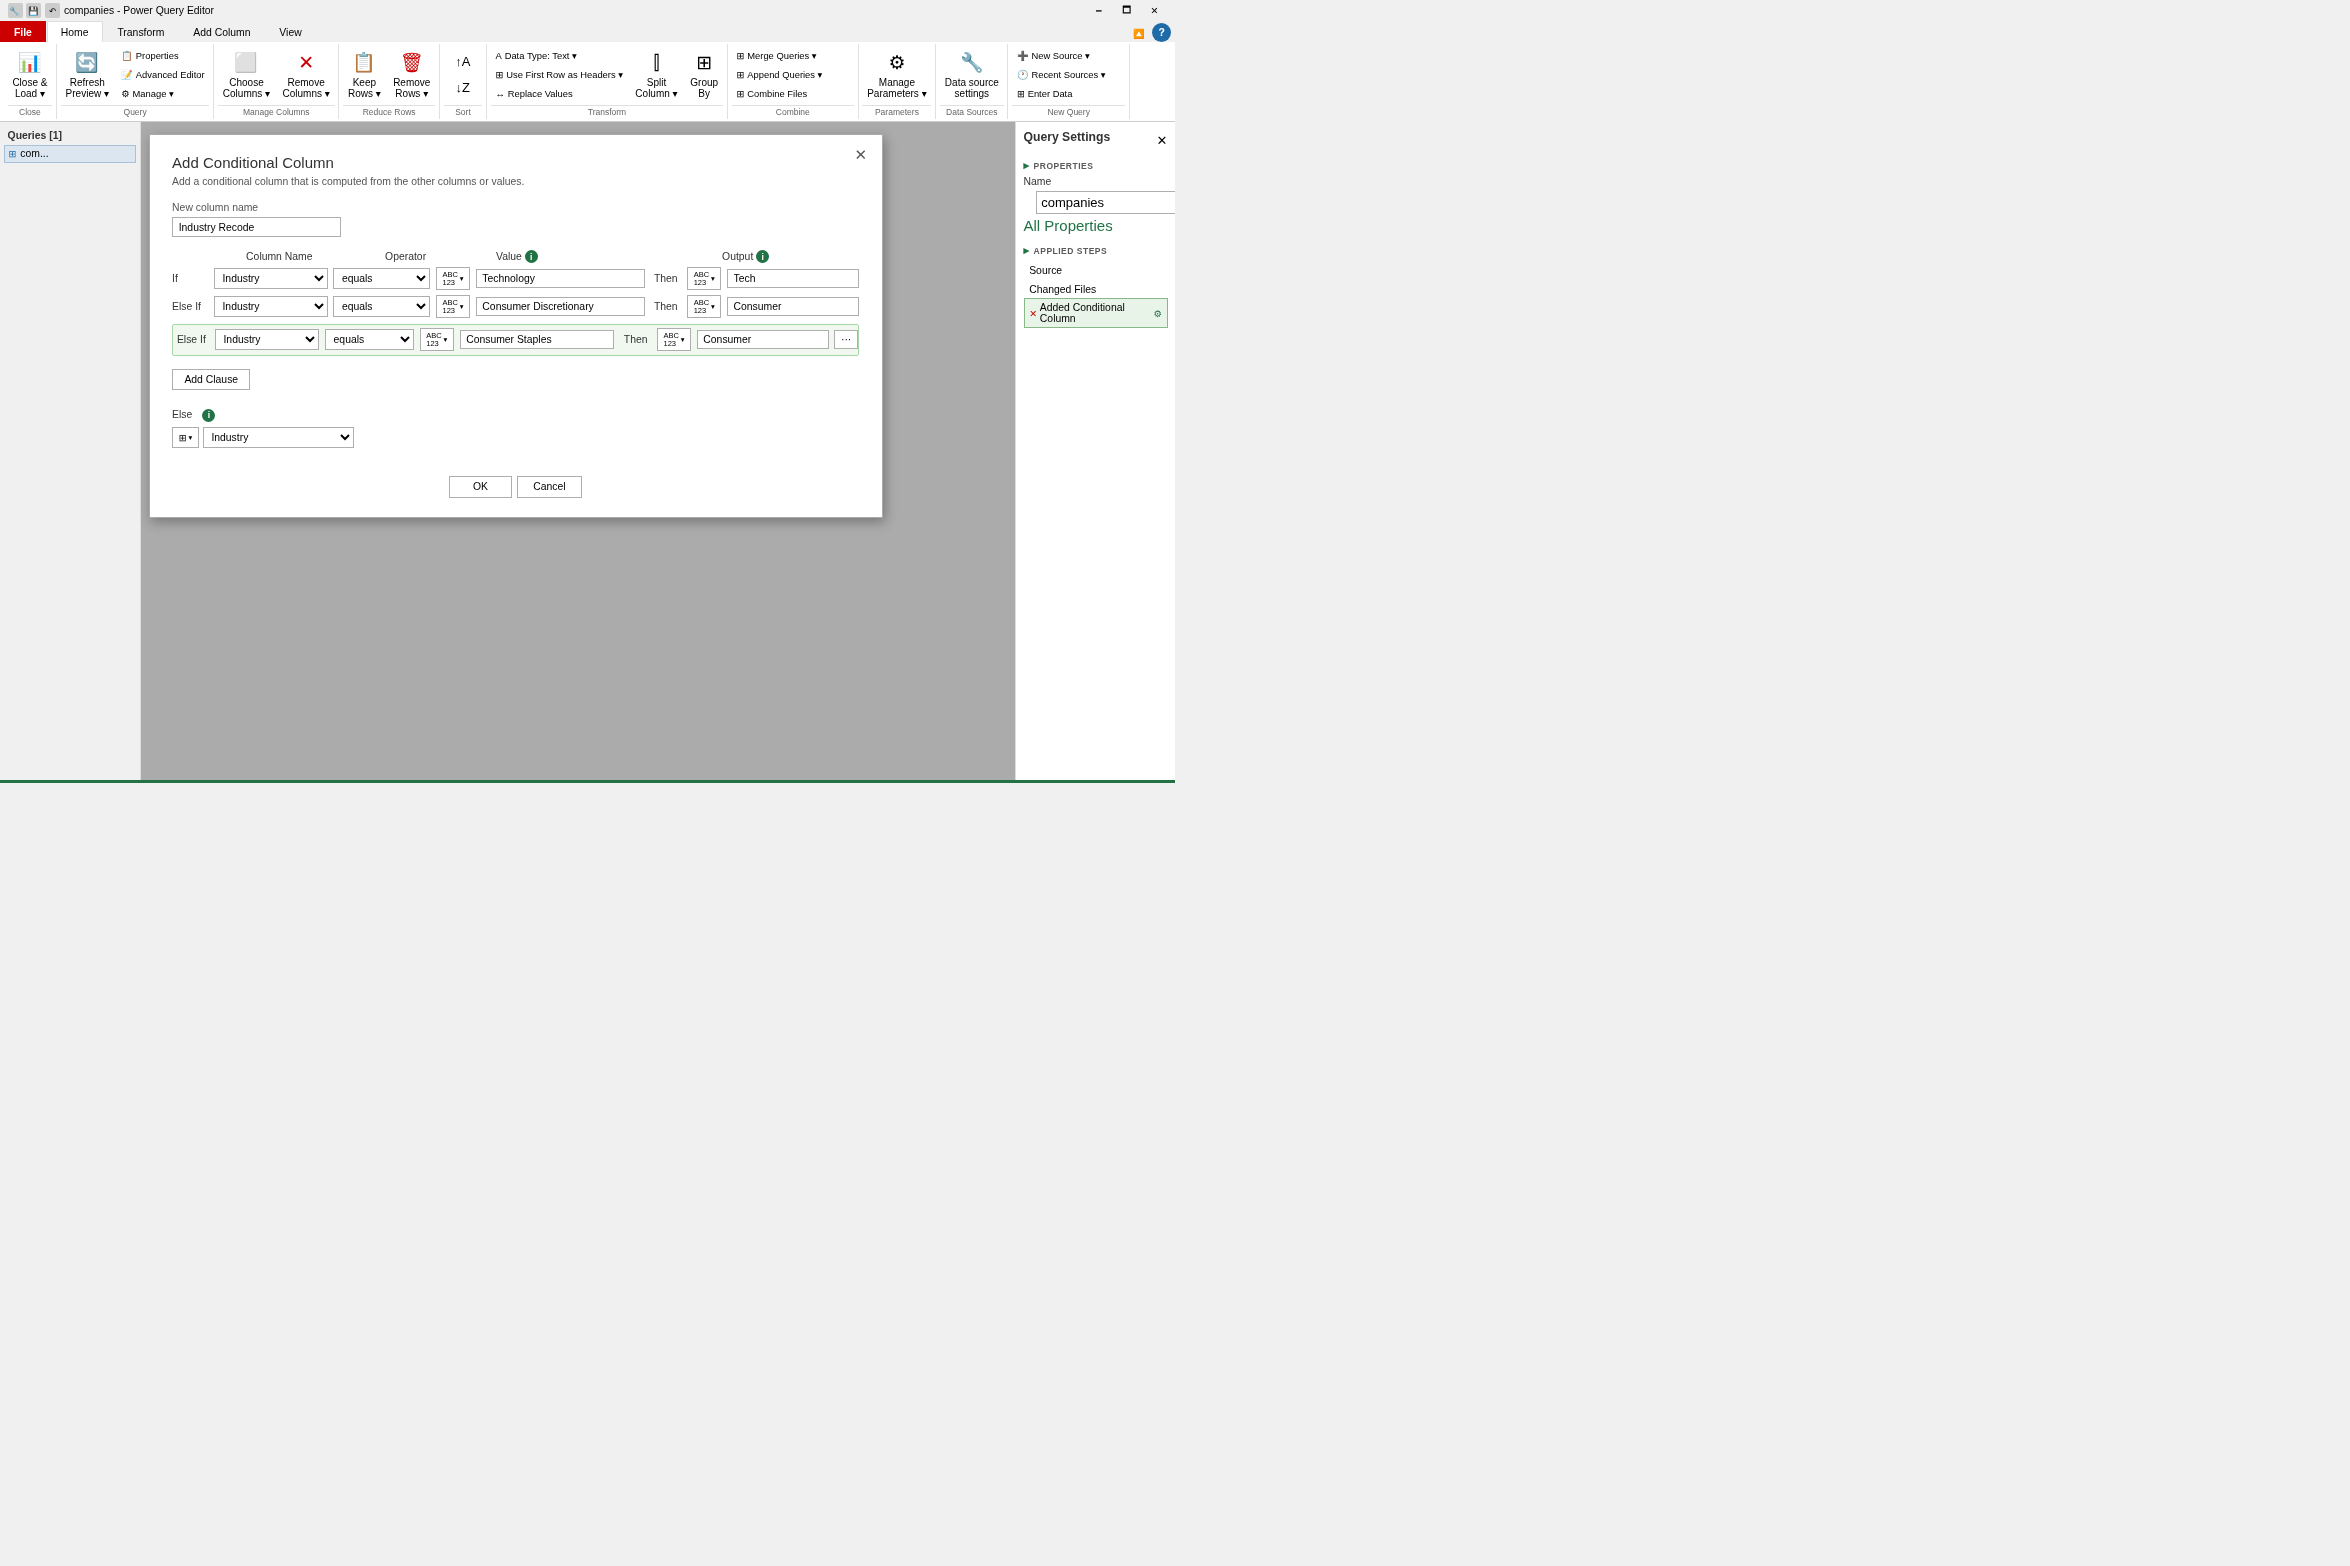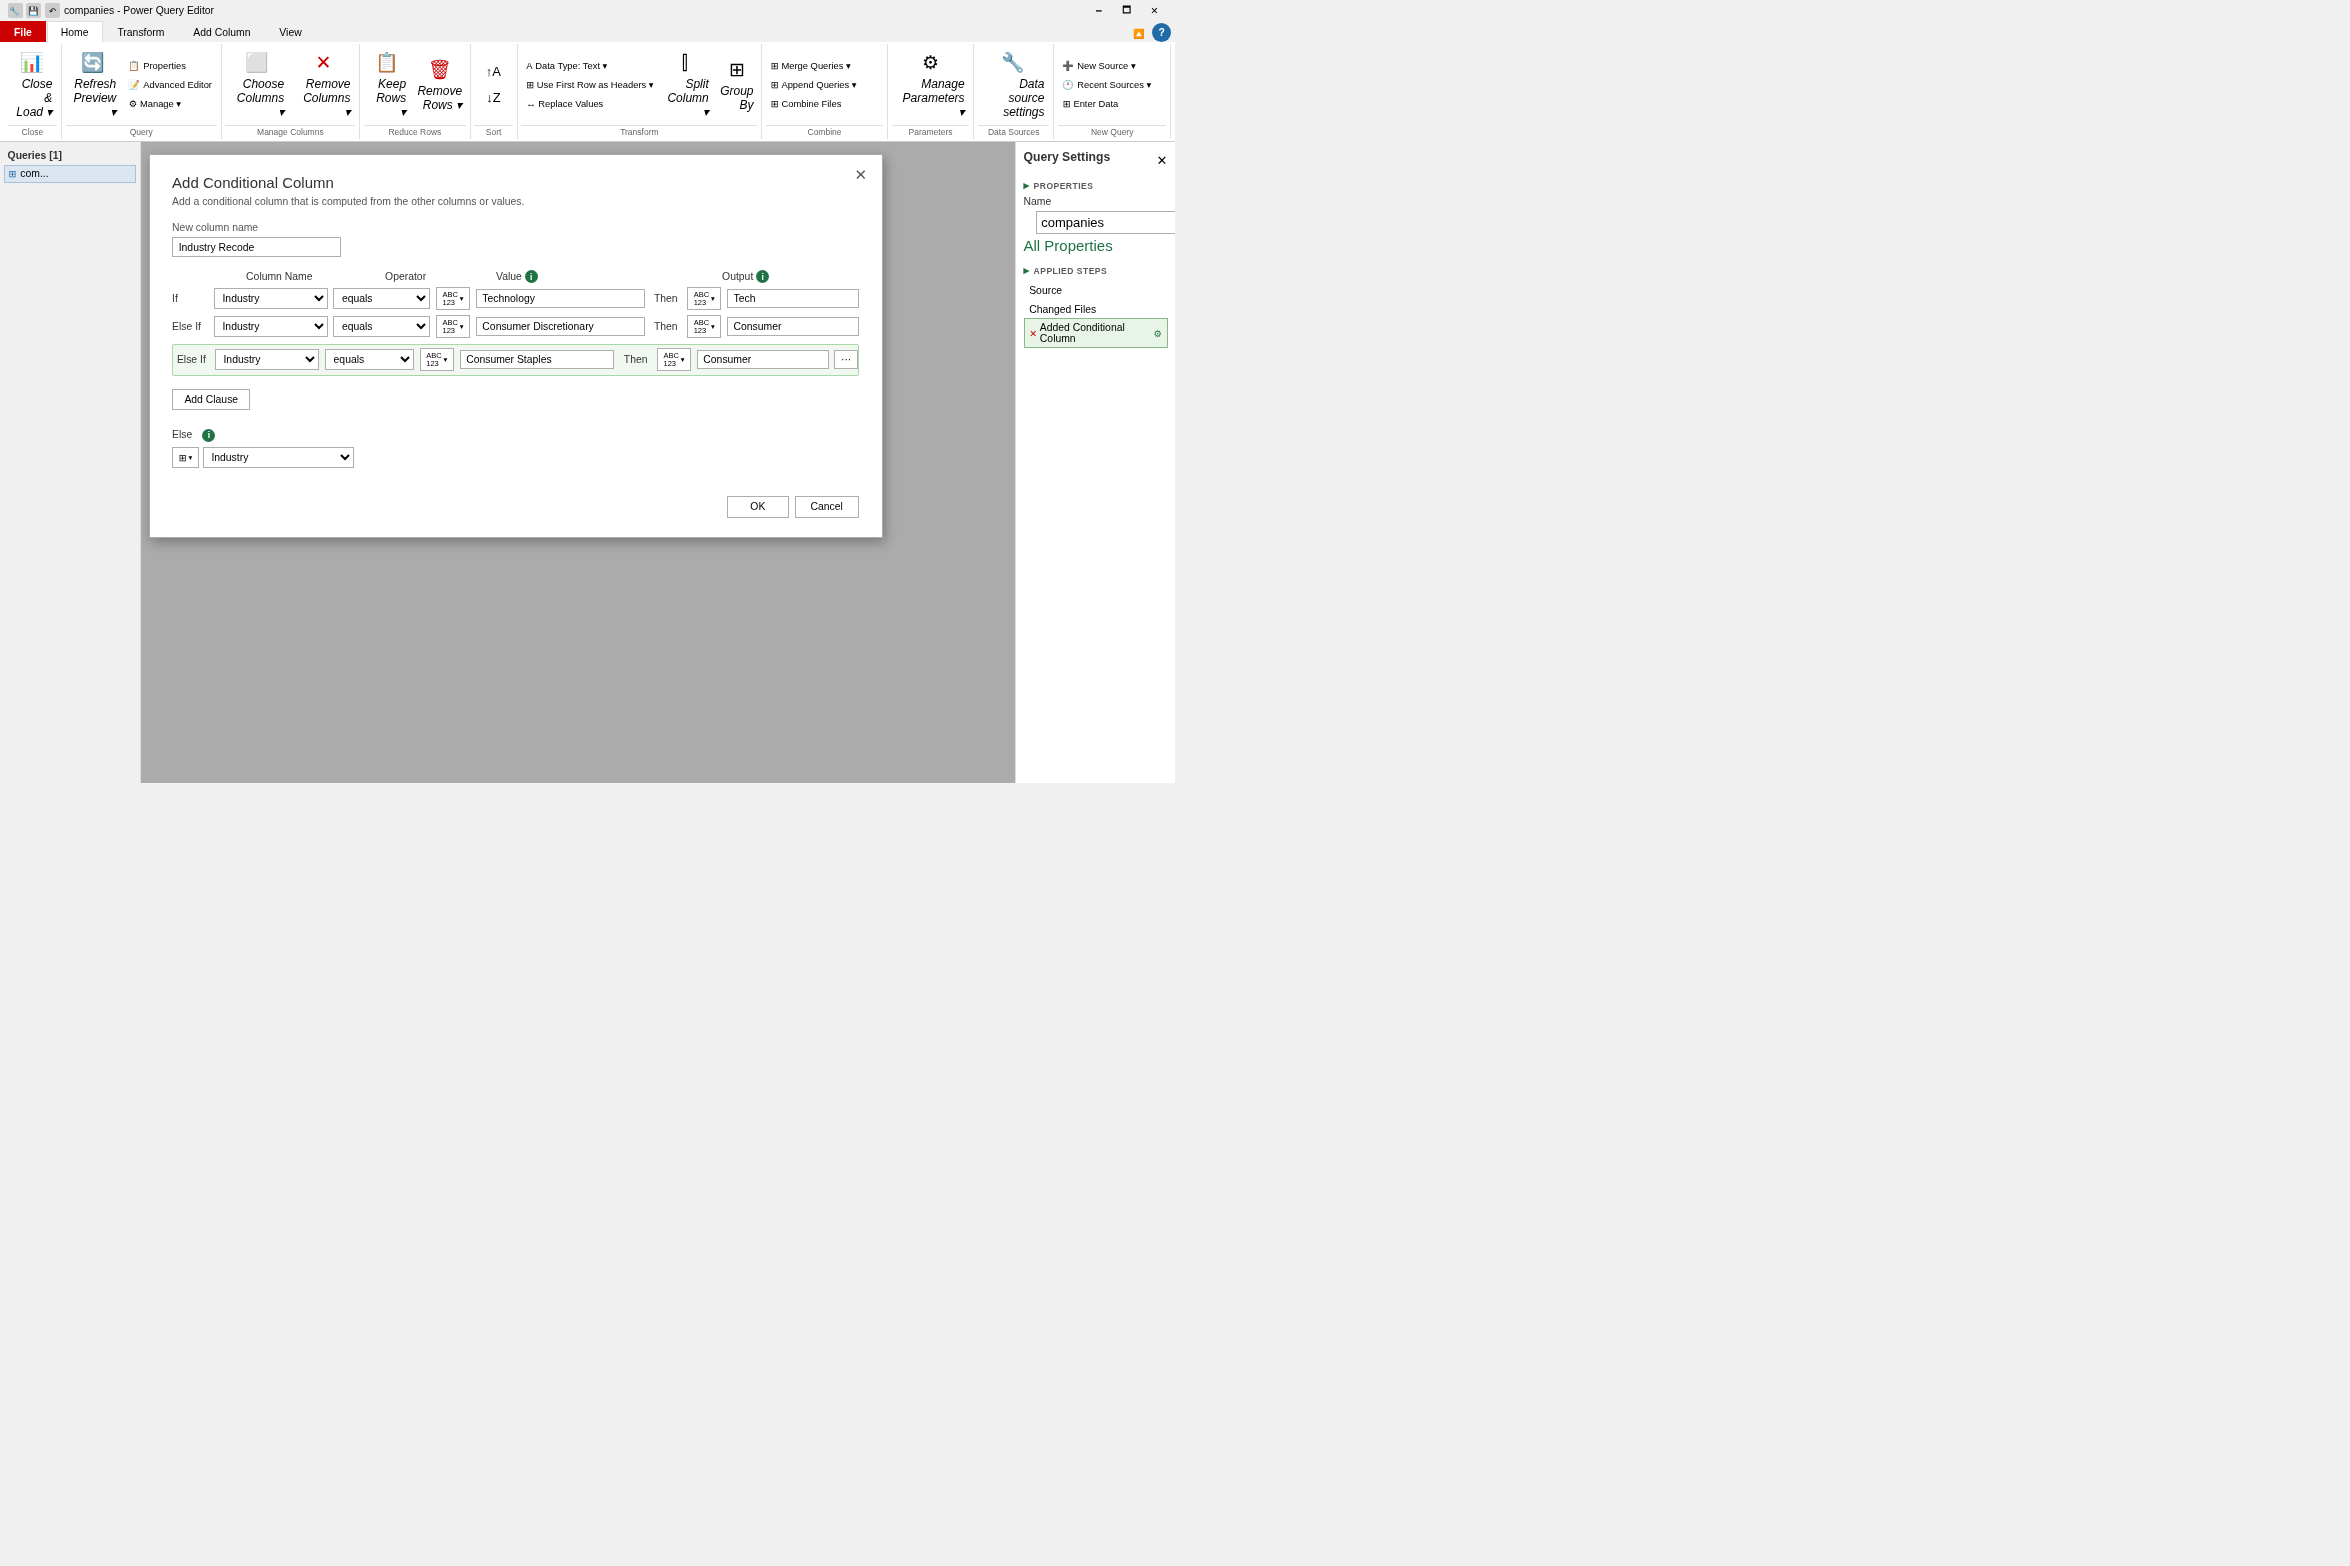--- a/index.html
+++ b/index.html
@@ -243,21 +243,21 @@
     .else-type-btn {
       border: 0.9px solid #aeaeae;
       padding: 3.8px 5.6px;
       font-size: 9.4px;
       background: white;
       cursor: pointer;
       display: flex; align-items: center; gap: 1.9px;
     }
     .dialog-footer {
       display: flex;
-      justify-content: flex-end;
+      justify-content: center;
       gap: 5.6px;
       margin-top: 28px;
     }
     .btn-ok {
       padding: 4.7px 22.6px;
       background: white;
       border: 0.9px solid #aeaeae;
       font-size: 10.4px;
       cursor: pointer;
     }
@@ -321,21 +321,21 @@
       display: flex;
       flex-direction: column;
       align-items: center;
       padding: 2.8px 3.8px;
       cursor: pointer;
       border: 0.9px solid transparent;
       border-radius: 1.9px;
       min-width: 38px;
     }
     .rb-icon { font-size: 19px; line-height: 1; height: 26px; display: flex; align-items: center; }
-    .rb-label { font-size: 12px; text-align: right; margin-top: 0.9px; font-style: italic; }
+    .rb-label { font-size: 10px; text-align: center; margin-top: 0.9px; }
     .rb-sm { 
       display: flex;
       align-items: center;
       gap: 2.8px;
       padding: 1.9px 3.8px;
       cursor: pointer;
       border: 0.9px solid transparent;
       border-radius: 1.9px;
       font-size: 9.4px;
       white-space: nowrap;

